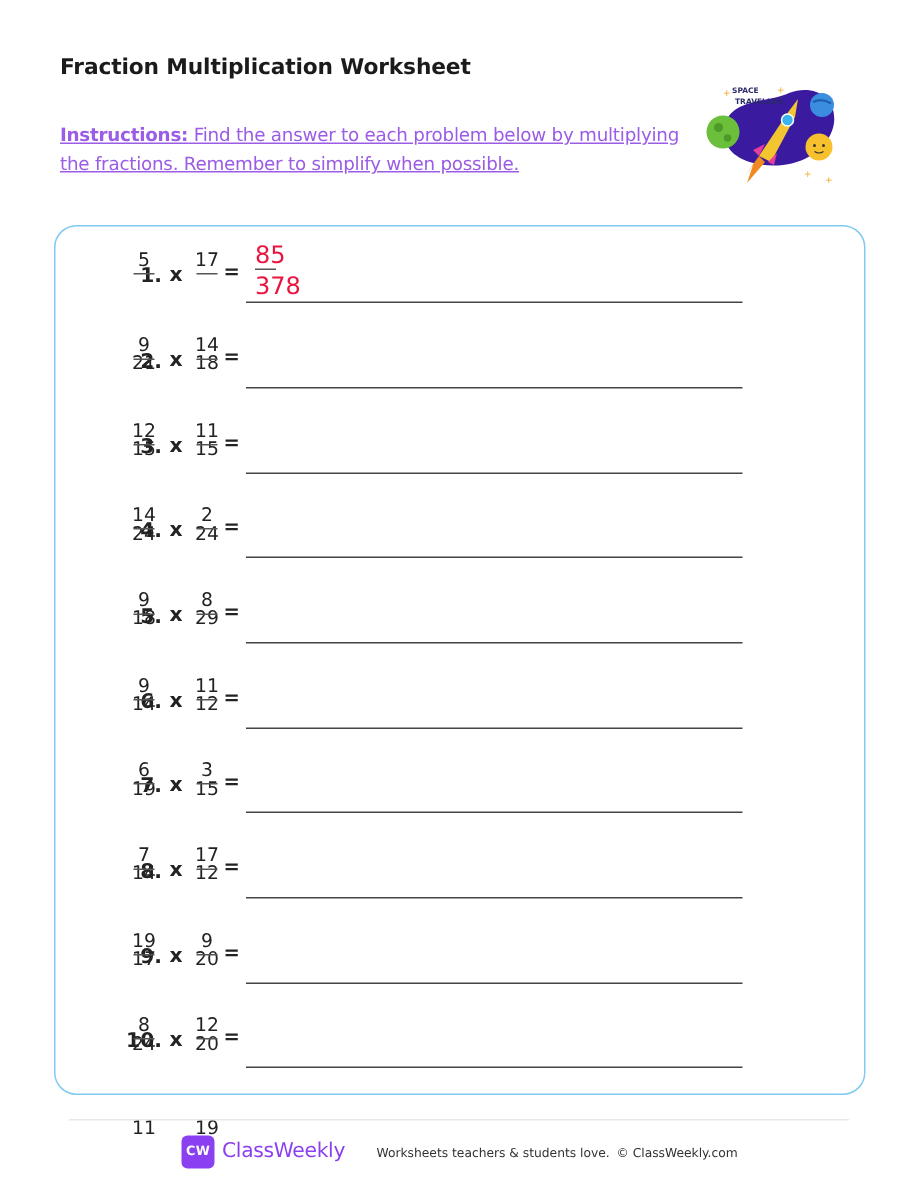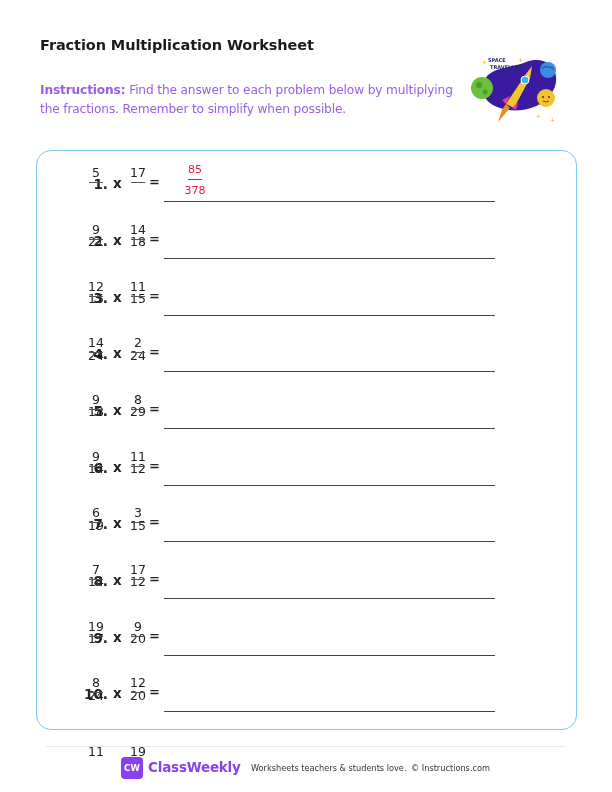--- a/index.html
+++ b/index.html
@@ -1,42 +1,42 @@
 <!DOCTYPE html>
 <html><head>
 <meta charset="utf-8">
 <style>
   * { box-sizing: border-box; margin: 0; padding: 0; }
   html, body { width: 612px; height: 792px; background: #ffffff; overflow: hidden; }
   body { position: relative; font-family: "DejaVu Sans", "Liberation Sans", sans-serif; color: #1a1a1a; }
 
   .title { position: absolute; left: 40px; top: 37px; font-size: 14.5px; font-weight: 600; color: #1b1b1b; letter-spacing: -0.1px; }
-  .instructions { position: absolute; left: 40px; top: 81px; width: 420px; font-size: 12.2px; line-height: 19px; color: #9b5de5; letter-spacing: -0.15px; }
+  .instructions { position: absolute; left: 40px; top: 81px; width: 420px; font-size: 12.2px; line-height: 19px; color: #9b5de5; letter-spacing: -0.15px; text-decoration: underline; }
   .instructions b { font-weight: 700; color: #9b5de5; }
 
   .illustration { position: absolute; left: 466px; top: 52px; width: 100px; height: 74px; }
 
   .box { position: absolute; left: 36px; top: 150px; width: 541px; height: 580px; border: 1.5px solid #7fcaf0; border-radius: 15px; }
 
   .problem { position: absolute; left: 0; width: 541px; height: 50px; }
   .num { position: absolute; right: 470px; top: 12px; font-size: 13.5px; font-weight: 600; color: #222; white-space: nowrap; }
   .frac { position: absolute; top: 0; width: 26px; display: flex; flex-direction: column; align-items: center; font-size: 12.5px; color: #222; }
   .frac .n { height: 17px; line-height: 17px; }
   .frac .bar { width: 14px; height: 1px; background: #555; margin: 1px 0 2px; }
   .frac .d { height: 17px; line-height: 17px; margin-top: 48px; }
   .op { position: absolute; top: 11px; font-size: 13.5px; font-weight: 600; color: #222; }
   .eq { position: absolute; top: 10px; font-size: 13px; font-weight: 600; color: #222; }
   .answer-line { position: absolute; left: 127px; top: 37px; width: 331px; height: 1.3px; background: #444; }
-  .answer { position: absolute; left: 145px; top: -3px; width: 26px; display: flex; flex-direction: column; align-items: center; font-size: 11px; color: #e8163f; }
+  .answer { position: absolute; left: 133px; top: -3px; width: 26px; display: flex; flex-direction: column; align-items: flex-start; font-size: 16px; color: #e8163f; }
   .answer .bar { width: 14px; height: 1px; background: #555; margin: 1px 0 2px; }
   .answer .n, .answer .d { height: 17px; line-height: 17px; }
 
   .footer-rule { position: absolute; left: 46px; top: 746px; width: 520px; height: 1px; background: #e8e8e8; }
   .logo-badge { position: absolute; left: 121px; top: 757px; width: 22px; height: 22px; border-radius: 4px; background: #8a3ff0; color: #fff; font-size: 8.5px; font-weight: 700; display: flex; align-items: center; justify-content: center; letter-spacing: 0.2px; }
-  .logo-text { position: absolute; left: 148px; top: 759px; font-size: 13.5px; font-weight: 700; color: #8a3ff0; letter-spacing: -0.2px; }
+  .logo-text { position: absolute; left: 148px; top: 759px; font-size: 13.5px; font-weight: 400; color: #8a3ff0; letter-spacing: -0.2px; }
   .tagline { position: absolute; left: 251px; top: 763px; font-size: 8.2px; color: #333; }
   .copyright { position: absolute; left: 411px; top: 763px; font-size: 8.2px; color: #333; }
 </style>
 </head>
 <body>
 
 <div class="title">Fraction Multiplication Worksheet</div>
 
 <div class="instructions"><b>Instructions:</b><span> Find the answer to each problem below by multiplying the fractions. Remember to simplify when possible.</span></div>
 
@@ -242,13 +242,13 @@
     <span class="eq" style="left:112px">=</span>
     <div class="answer-line"></div>
   </div>
 
 </div>
 
 <div class="footer-rule"></div>
 <div class="logo-badge">CW</div>
 <div class="logo-text">ClassWeekly</div>
 <div class="tagline">Worksheets teachers &amp; students love.</div>
-<div class="copyright">© Instructions.com</div>
+<div class="copyright">© ClassWeekly.com</div>
 
 </body></html>

